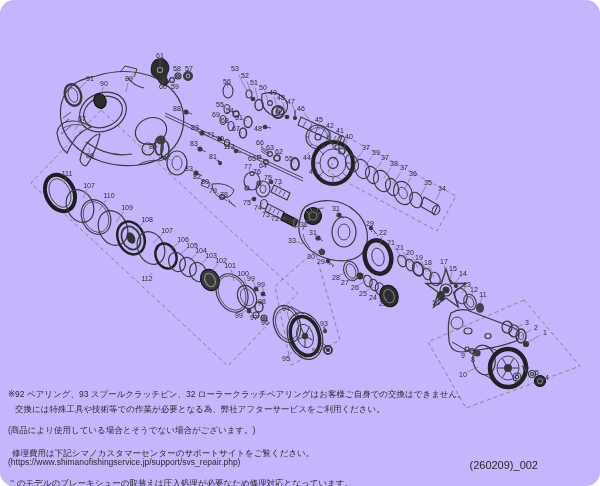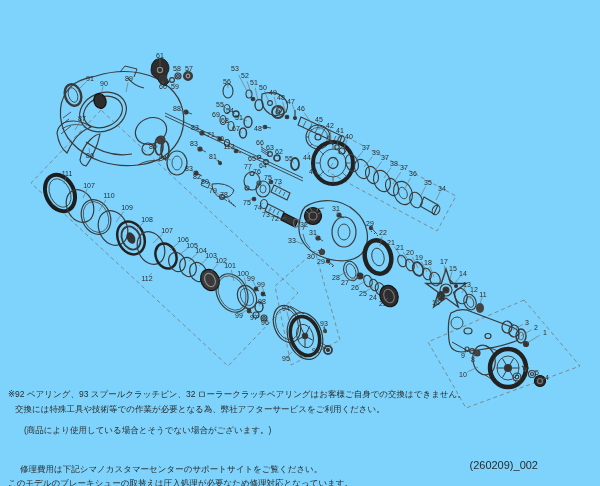--- a/index.html
+++ b/index.html
@@ -1,17 +1,17 @@
 <!DOCTYPE html>
 <html><head>
 <meta charset="utf-8">
 <style>
   html,body{margin:0;padding:0;background:#fff;}
-  #page{position:relative;width:600px;height:486px;background:#7dd3fc;overflow:hidden;
-        font-family:"Liberation Sans","DejaVu Sans",sans-serif;}
+  #page{position:relative;width:600px;height:486px;background:#c4b5fd;overflow:hidden;
+        font-family:"Liberation Sans","DejaVu Sans",sans-serif;border-radius:14px;}
   #diagram{position:absolute;left:0;top:0;}
   .note{position:absolute;color:#2b2b2b;font-size:8.5px;line-height:10px;white-space:nowrap;}
   #doc-number{position:absolute;color:#2b2b2b;font-size:11px;}
   svg text{font-family:"Liberation Sans","DejaVu Sans",sans-serif;font-size:7px;fill:#2b2b2b;}
 </style>
 </head>
 <body>
 
 <div id="page">
 
@@ -553,18 +553,19 @@
         <text x="527" y="369.5" text-anchor="middle">6</text>
         <line x1="535.8" y1="373.2" x2="533" y2="376" stroke="#6a6a6a" stroke-width="0.6"></line>
         <text x="537" y="374.5" text-anchor="middle">5</text>
         <line x1="545.2" y1="378.2" x2="541" y2="381" stroke="#6a6a6a" stroke-width="0.6"></line>
         <text x="547" y="379.5" text-anchor="middle">4</text>
       </g>
 </svg>
 
 <div class="note" style="left:8px;top:389px;">※92 ベアリング、93 スプールクラッチピン、32 ローラークラッチベアリングはお客様ご自身での交換はできません。</div>
 <div class="note" style="left:15px;top:404px;">交換には特殊工具や技術等での作業が必要となる為、弊社アフターサービスをご利用ください。</div>
-<div class="note" style="left:24px;top:425px;">(商品により使用している場合とそうでない場合がございます。)</div>
+<div class="note" style="left:0;top:425px;padding-left:8px;">(商品により使用している場合とそうでない場合がございます。)</div>
 <div class="note" style="left:8px;top:438px;margin-top:40px;">このモデルのブレーキシューの取替えは圧入処理が必要なため修理対応となっています。</div>
-<div class="note" style="left:20px;top:448px;margin-top:16px;">修理費用は下記シマノカスタマーセンターのサポートサイトをご覧ください。</div>
+<div class="note" style="left:12px;top:448px;">修理費用は下記シマノカスタマーセンターのサポートサイトをご覧ください。</div>
+<div class="note" style="left:8px;top:457px;">(https://www.shimanofishingservice.jp/support/svs_repair.php)</div>
 <div id="doc-number" style="right:62px;top:459px;">(260209)_002</div>
 
 </div>
 
 </body></html>

